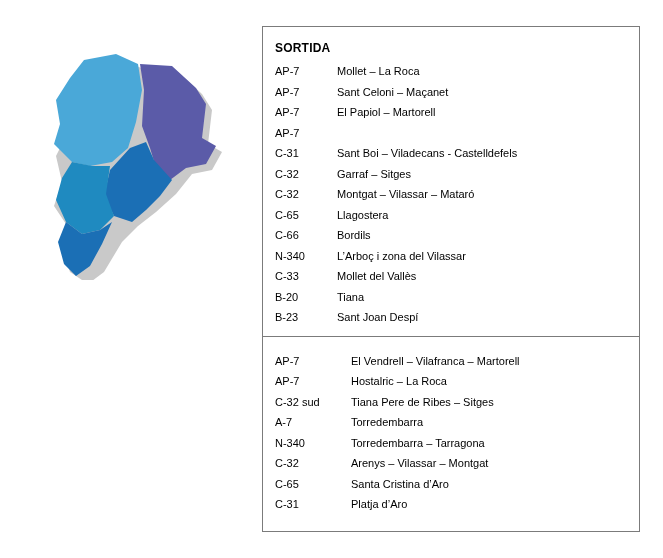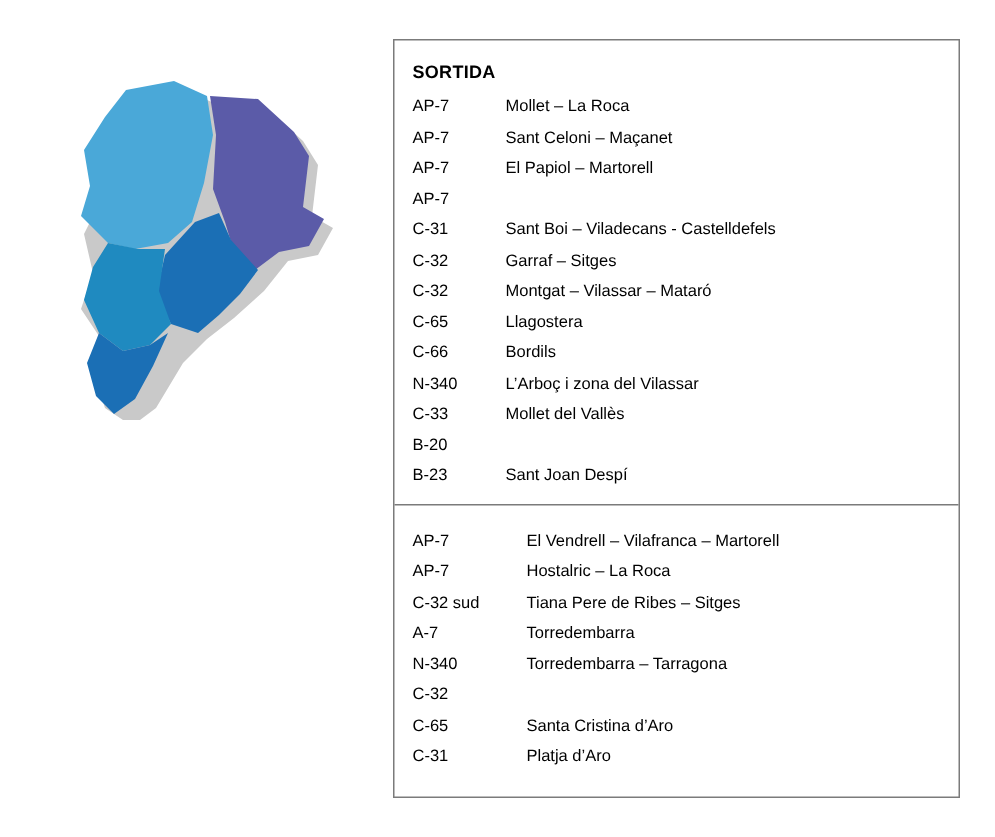--- a/index.html
+++ b/index.html
@@ -129,20 +129,21 @@
       <div class="row">
         <span class="road">N-340</span>
         <span class="place">L’Arboç i zona del Vilassar</span>
       </div>
       <div class="row">
         <span class="road">C-33</span>
         <span class="place">Mollet del Vallès</span>
       </div>
       <div class="row">
         <span class="road">B-20</span>
+        <span class="place">Tiana</span>
       </div>
       <div class="row">
         <span class="road">B-23</span>
         <span class="place">Sant Joan Despí</span>
       </div>
     </div>
   </div>
 
   <div class="section section-divider" id="retorn">
     <div class="rows">
@@ -161,20 +162,21 @@
       <div class="row">
         <span class="road">A-7</span>
         <span class="place">Torredembarra</span>
       </div>
       <div class="row">
         <span class="road">N-340</span>
         <span class="place">Torredembarra – Tarragona</span>
       </div>
       <div class="row">
         <span class="road">C-32</span>
+        <span class="place">Arenys – Vilassar – Montgat</span>
       </div>
       <div class="row">
         <span class="road">C-65</span>
         <span class="place">Santa Cristina d’Aro</span>
       </div>
       <div class="row">
         <span class="road">C-31</span>
         <span class="place">Platja d’Aro</span>
       </div>
     </div>

